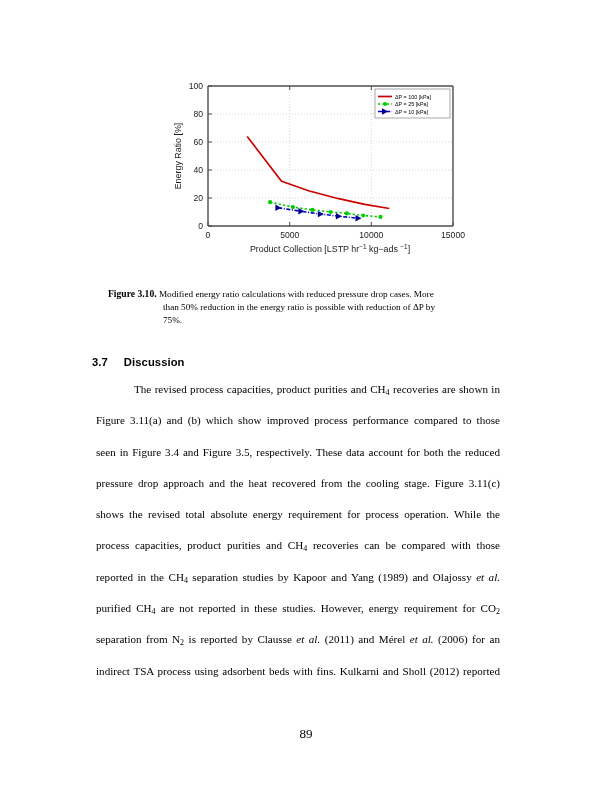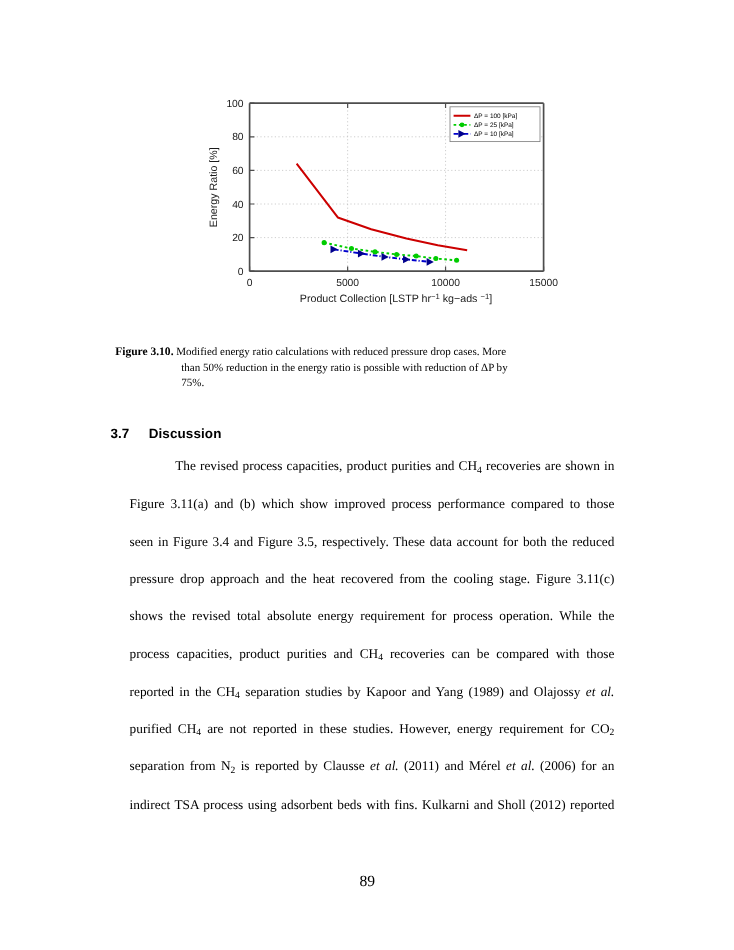--- a/index.html
+++ b/index.html
@@ -28,21 +28,21 @@
     left: 168px;
     top: 76px;
     width: 300px;
     height: 190px;
   }
   .chart-svg { display: block; }
 
   
   .caption {
     position: absolute;
-    left: 96px;
+    left: 108px;
     top: 287px;
     width: 404px;
     font-family: "Liberation Serif", serif;
     font-size: 9.2px;
     line-height: 13.2px;
     text-align: left;
   }
   .caption-label {
     font-weight: bold;
     font-size: 9.6px;
@@ -65,21 +65,21 @@
     font-family: "Liberation Sans", sans-serif;
     font-weight: bold;
     font-size: 11.2px;
     letter-spacing: 0.1px;
   }
   .section-heading .num { margin-right: 16px; }
 
   
   .body-text {
     position: absolute;
-    left: 108px;
+    left: 96px;
     top: 374px;
     width: 404px;
     font-family: "Liberation Serif", serif;
     font-size: 11.1px;
   }
   .body-line {
     display: block;
     height: 31.3px;
     line-height: 31.3px;
     white-space: nowrap;

